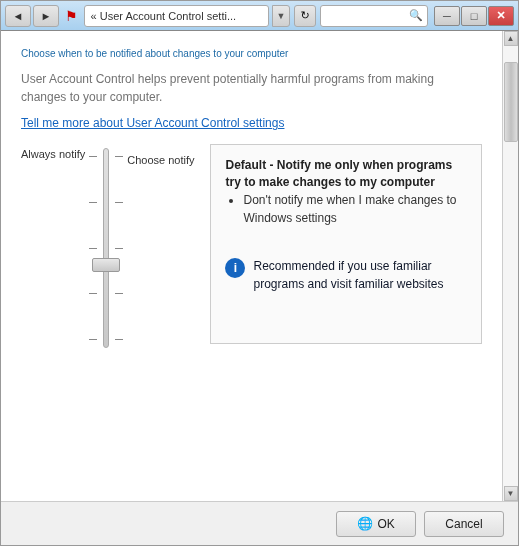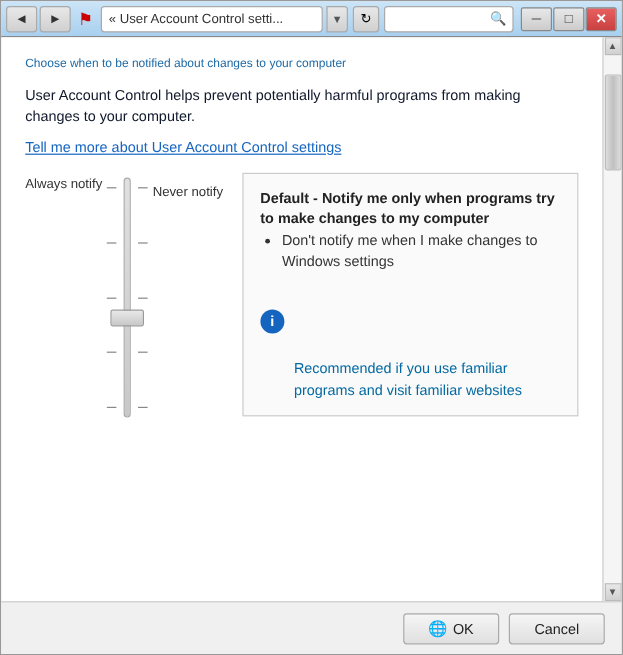--- a/index.html
+++ b/index.html
@@ -225,21 +225,21 @@
 
     .page-title {
       font-size: 10px;
       color: #1e6aa6;
       font-weight: normal;
       line-height: 1.3;
     }
 
     .description {
       font-size: 12px;
-      color: #0f172a;
+      color: #737373;
       line-height: 1.5;
     }
 
     .learn-more-link {
       color: #1565c0;
       text-decoration: underline;
       cursor: pointer;
       font-size: 12px;
     }
 
@@ -372,23 +372,22 @@
       align-items: center;
       justify-content: center;
       font-size: 12px;
       font-weight: bold;
       flex-shrink: 0;
       margin-top: 1px;
     }
 
     .recommended-text {
       font-size: 12px;
-      color: #0369a1;
+      color: #0f172a;
       line-height: 1.5;
-      margin-top: 41px;
     }
 
     
     .bottom-bar {
       height: 44px;
       background: #f0f0f0;
       border-top: 1px solid #ccc;
       display: flex;
       align-items: center;
       justify-content: flex-end;
@@ -488,21 +487,21 @@
 
             <div class="tick-marks-right">
               <div class="tick"></div>
               <div class="tick"></div>
               <div class="tick"></div>
               <div class="tick"></div>
               <div class="tick"></div>
             </div>
           </div>
 
-          <div class="slider-label-bottom">Never notify</div>
+          <div class="slider-label-bottom">Choose notify</div>
         </div>
 
         <div class="info-box">
           <div class="info-box-title">Default - Notify me only when programs try to make changes to my computer</div>
 
           <ul class="info-box-list">
             <li>
               <span>Don't notify me when I make changes to Windows settings</span>
             </li>
           </ul>

